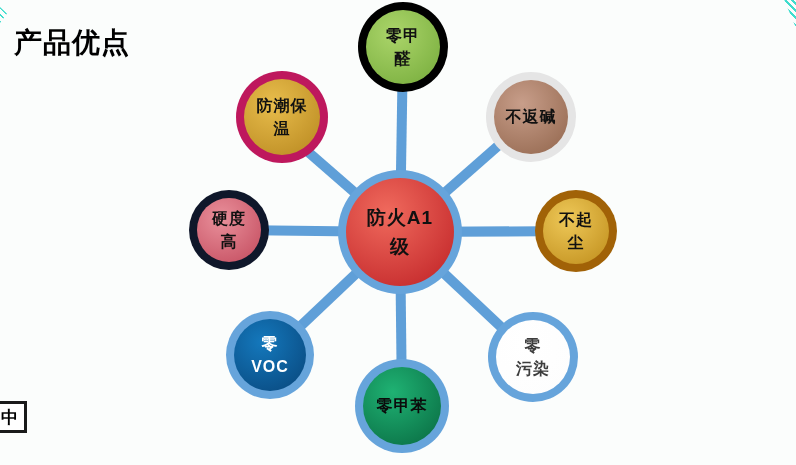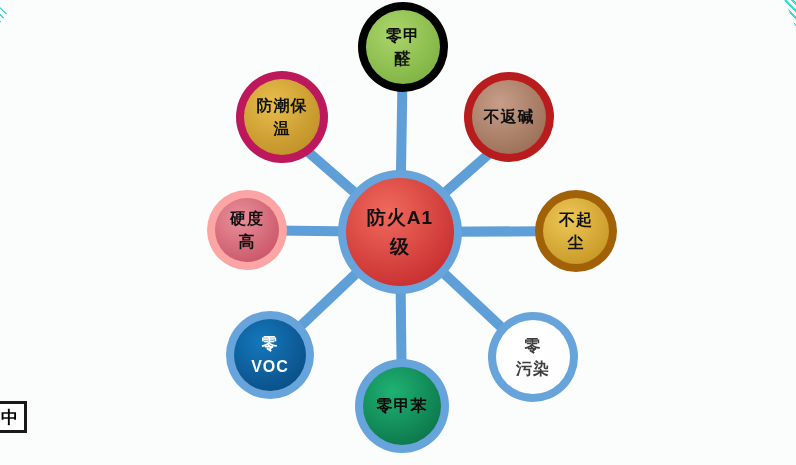--- a/index.html
+++ b/index.html
@@ -87,32 +87,33 @@
       <line x1="400" y1="232" x2="403" y2="47" stroke="#5f9fd8" stroke-width="10"></line>
       <line x1="400" y1="232" x2="531" y2="117" stroke="#5f9fd8" stroke-width="10"></line>
       <line x1="400" y1="232" x2="576" y2="231" stroke="#5f9fd8" stroke-width="10"></line>
       <line x1="400" y1="232" x2="533" y2="357" stroke="#5f9fd8" stroke-width="10"></line>
       <line x1="400" y1="232" x2="402" y2="406" stroke="#5f9fd8" stroke-width="10"></line>
       <line x1="400" y1="232" x2="270" y2="355" stroke="#5f9fd8" stroke-width="10"></line>
       <line x1="400" y1="232" x2="229" y2="230" stroke="#5f9fd8" stroke-width="10"></line>
       <line x1="400" y1="232" x2="268" y2="117" stroke="#5f9fd8" stroke-width="10"></line>
     </svg>
 
+  <div class="slide-title">产品优点</div>
 
   <div class="corner-decor decor-left" style="background: repeating-linear-gradient(45deg, rgb(63, 220, 205) 0px, rgb(63, 220, 205) 2px, rgba(0, 0, 0, 0) 2px, rgba(0, 0, 0, 0) 5px);"></div>
   <div class="corner-decor decor-right" style="background: repeating-linear-gradient(45deg, rgb(63, 220, 205) 0px, rgb(63, 220, 205) 2px, rgba(0, 0, 0, 0) 2px, rgba(0, 0, 0, 0) 5px);"></div>
 
   <div id="nodes-layer">
       <div class="node" style="left: 358px; top: 2px; width: 90px; height: 90px; background: #000000;">
         <div class="node-inner" style="left: 8px; top: 8px; width: 74px; height: 74px; background: radial-gradient(circle at 38% 32%, rgb(171, 213, 106) 0%, rgb(121, 174, 62) 92%);">
           <div class="node-label" style="color: rgb(17, 17, 17);">零甲
 醛</div>
         </div>
       </div>
-      <div class="node" style="left: 464px; top: 72px; width: 90px; height: 90px; background: #b91c1c;">
+      <div class="node" style="left: 486px; top: 72px; width: 90px; height: 90px; background: #e5e5e5;">
         <div class="node-inner" style="left: 8px; top: 8px; width: 74px; height: 74px; background: radial-gradient(circle at 38% 32%, rgb(200, 158, 138) 0%, rgb(149, 105, 80) 92%);">
           <div class="node-label" style="color: rgb(17, 17, 17);">不返碱</div>
         </div>
       </div>
       <div class="node" style="left: 535px; top: 190px; width: 82px; height: 82px; background: #a16207;">
         <div class="node-inner" style="left: 8px; top: 8px; width: 66px; height: 66px; background: radial-gradient(circle at 38% 32%, rgb(238, 200, 88) 0%, rgb(194, 145, 31) 92%);">
           <div class="node-label" style="color: rgb(17, 17, 17);">不起
 尘</div>
         </div>
       </div>
@@ -126,21 +127,21 @@
         <div class="node-inner" style="left: 8px; top: 8px; width: 78px; height: 78px; background: radial-gradient(circle at 38% 32%, rgb(31, 178, 115) 0%, rgb(10, 110, 68) 92%); align-items: center;">
           <div class="node-label" style="color: rgb(11, 11, 11);">零甲苯</div>
         </div>
       </div>
       <div class="node" style="left: 226px; top: 311px; width: 88px; height: 88px; background: rgb(102, 164, 219);">
         <div class="node-inner" style="left: 8px; top: 8px; width: 72px; height: 72px; background: radial-gradient(circle at 38% 32%, rgb(20, 120, 188) 0%, rgb(9, 73, 127) 92%);">
           <div class="node-label" style="color: rgb(255, 255, 255);">零
 VOC</div>
         </div>
       </div>
-      <div class="node" style="left: 207px; top: 190px; width: 80px; height: 80px; background: #fca5a5;">
+      <div class="node" style="left: 189px; top: 190px; width: 80px; height: 80px; background: #0f172a;">
         <div class="node-inner" style="left: 8px; top: 8px; width: 64px; height: 64px; background: radial-gradient(circle at 38% 32%, rgb(233, 144, 155) 0%, rgb(197, 79, 97) 92%);">
           <div class="node-label" style="color: rgb(17, 17, 17);">硬度
 高</div>
         </div>
       </div>
       <div class="node" style="left: 236px; top: 71px; width: 92px; height: 92px; background: #be185d;">
         <div class="node-inner" style="left: 8px; top: 8px; width: 76px; height: 76px; background: radial-gradient(circle at 38% 32%, rgb(232, 189, 76) 0%, rgb(187, 139, 34) 92%);">
           <div class="node-label" style="color: rgb(17, 17, 17);">防潮保
 温</div>
         </div>

